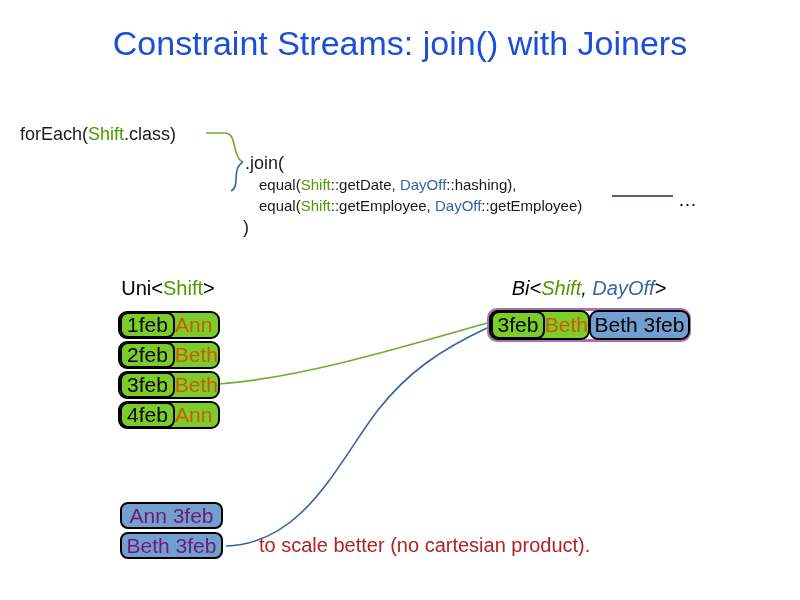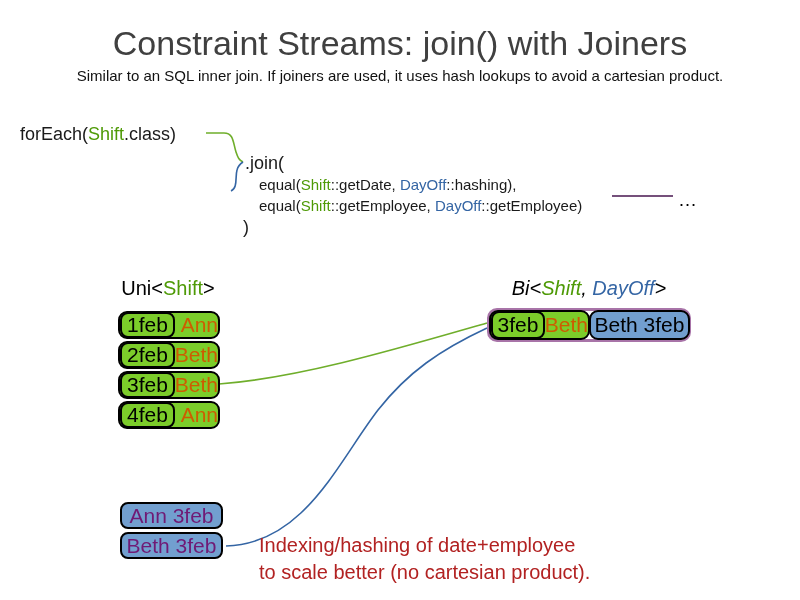--- a/index.html
+++ b/index.html
@@ -2,21 +2,21 @@
 <html><head>
 <meta charset="utf-8">
 <style>
   html,body{margin:0;padding:0;background:#fff;}
   .slide{
     position:relative;width:800px;height:600px;background:#ffffff;overflow:hidden;
     font-family:"Liberation Sans",sans-serif;color:#000;
   }
   .title{
     position:absolute;top:22px;left:0;width:800px;text-align:center;
-    font-size:34px;line-height:42px;color:#404040;
+    font-size:34px;line-height:42px;color:#1d4ed8;
   }
   .subtitle{
     position:absolute;top:66px;left:0;width:800px;text-align:center;
     font-size:15px;line-height:19px;color:#111;
   }
   .overlay{position:absolute;top:0;left:0;pointer-events:none;}
   .green-line{stroke:#6fae2b;stroke-width:1.6;fill:none;}
   .blue-line{stroke:#3465a4;stroke-width:1.6;fill:none;}
   .purple-line{stroke:#75507b;stroke-width:1.8;fill:none;}
   .code-lg{position:absolute;font-size:18px;line-height:26px;white-space:pre;color:#1a1a1a;}
@@ -30,21 +30,21 @@
   .tuple-row{
     box-sizing:border-box;width:102px;height:28px;margin-bottom:2px;
     background:#7ccd2a;border:2px solid #000;border-radius:9px;
     display:flex;align-items:center;font-size:21px;
   }
   .date-cell{
     box-sizing:border-box;height:26px;width:55px;margin-left:0px;
     border:2px solid #000;border-radius:8px;background:#7ccd2a;
     display:flex;align-items:center;justify-content:center;color:#000;
   }
-  .emp-cell{flex:1;text-align:right;color:#ce5c00;}
+  .emp-cell{flex:1;text-align:left;color:#ce5c00;}
 
   .bi-backing{
     position:absolute;left:487px;top:308px;width:204px;height:34px;
     box-sizing:border-box;border:3px solid #a874a8;border-radius:10px;
   }
   .bi-tuple{position:absolute;left:489px;top:310px;display:flex;}
   .bi-shift{
     box-sizing:border-box;width:101px;height:30px;
     background:#7ccd2a;border:2px solid #000;border-radius:9px;
     display:flex;align-items:center;font-size:21px;
@@ -62,21 +62,20 @@
     display:flex;align-items:center;justify-content:center;font-size:21px;color:#701a75;white-space:pre;
   }
   .note{position:absolute;left:259px;top:532px;font-size:20px;line-height:27px;color:#b22222;}
 </style>
 </head>
 <body>
 
 <div class="slide">
 
   <div class="title">Constraint Streams: join() with Joiners</div>
-  <div class="subtitle">Similar to an SQL inner join. If joiners are used, it uses hash lookups to avoid a cartesian product.</div>
 
   <svg class="overlay" width="800" height="600" viewBox="0 0 800 600">
     <path class="green-line" d="M206,133 L224,133 C234,133 233,143 236,152 C238,158 239,160 243,162"></path>
     <path class="blue-line" d="M231,191 C238,188 235,177 237,170 C238,166 240,164 243,162"></path>
     <path class="purple-line" d="M612,196 L673,196"></path>
     <path class="green-line" d="M219,384 C300,378 400,348 487,323"></path>
     <path class="blue-line" d="M487,328 C440,350 408,372 378,410 C338,462 304,544 226,546"></path>
   </svg>
 
   <div class="code-lg" style="left:20px;top:121px;"><span>forEach(</span><span class="green-t">Shift</span><span>.class)</span></div>
@@ -124,17 +123,16 @@
     <div class="bi-dayoff">Beth 3feb</div>
   </div>
 
 
   <div class="dayoff-table">
     <div class="dayoff-row">Ann 3feb</div>
     <div class="dayoff-row">Beth 3feb</div>
   </div>
 
   <div class="note">
-    <div>Indexing/hashing of date+employee</div>
     <div>to scale better (no cartesian product).</div>
   </div>
 
 </div>
 
 </body></html>

